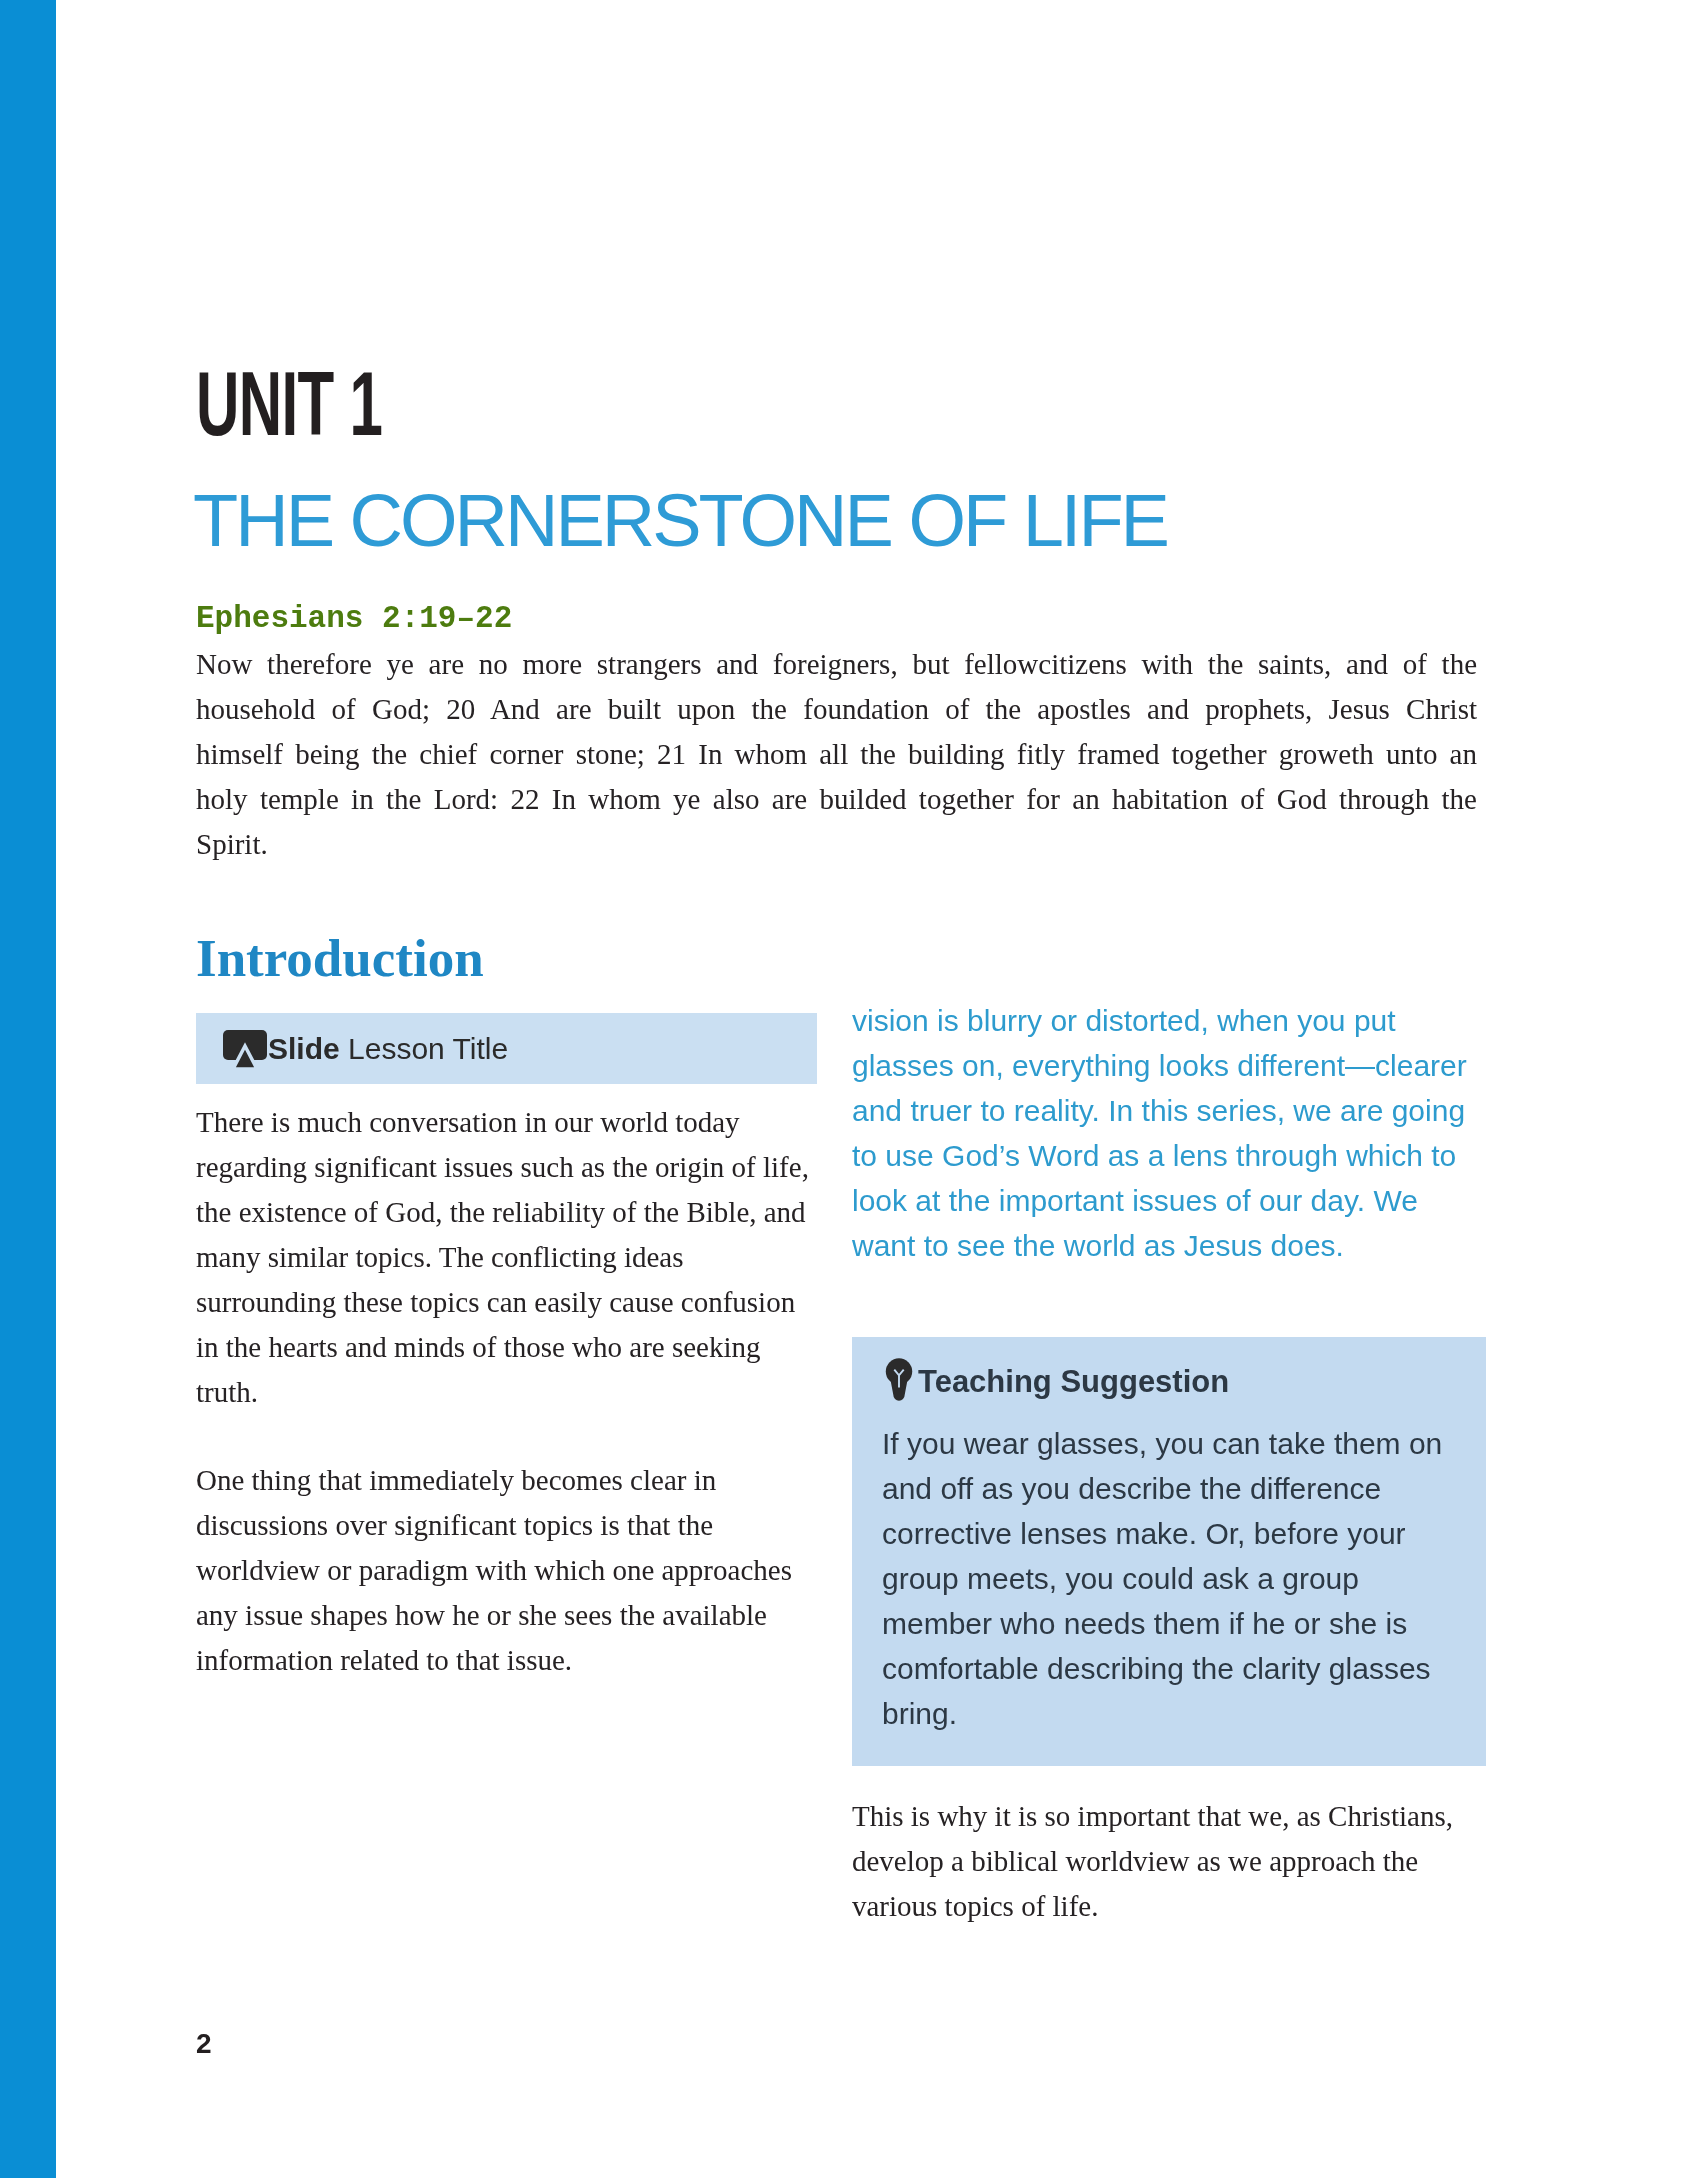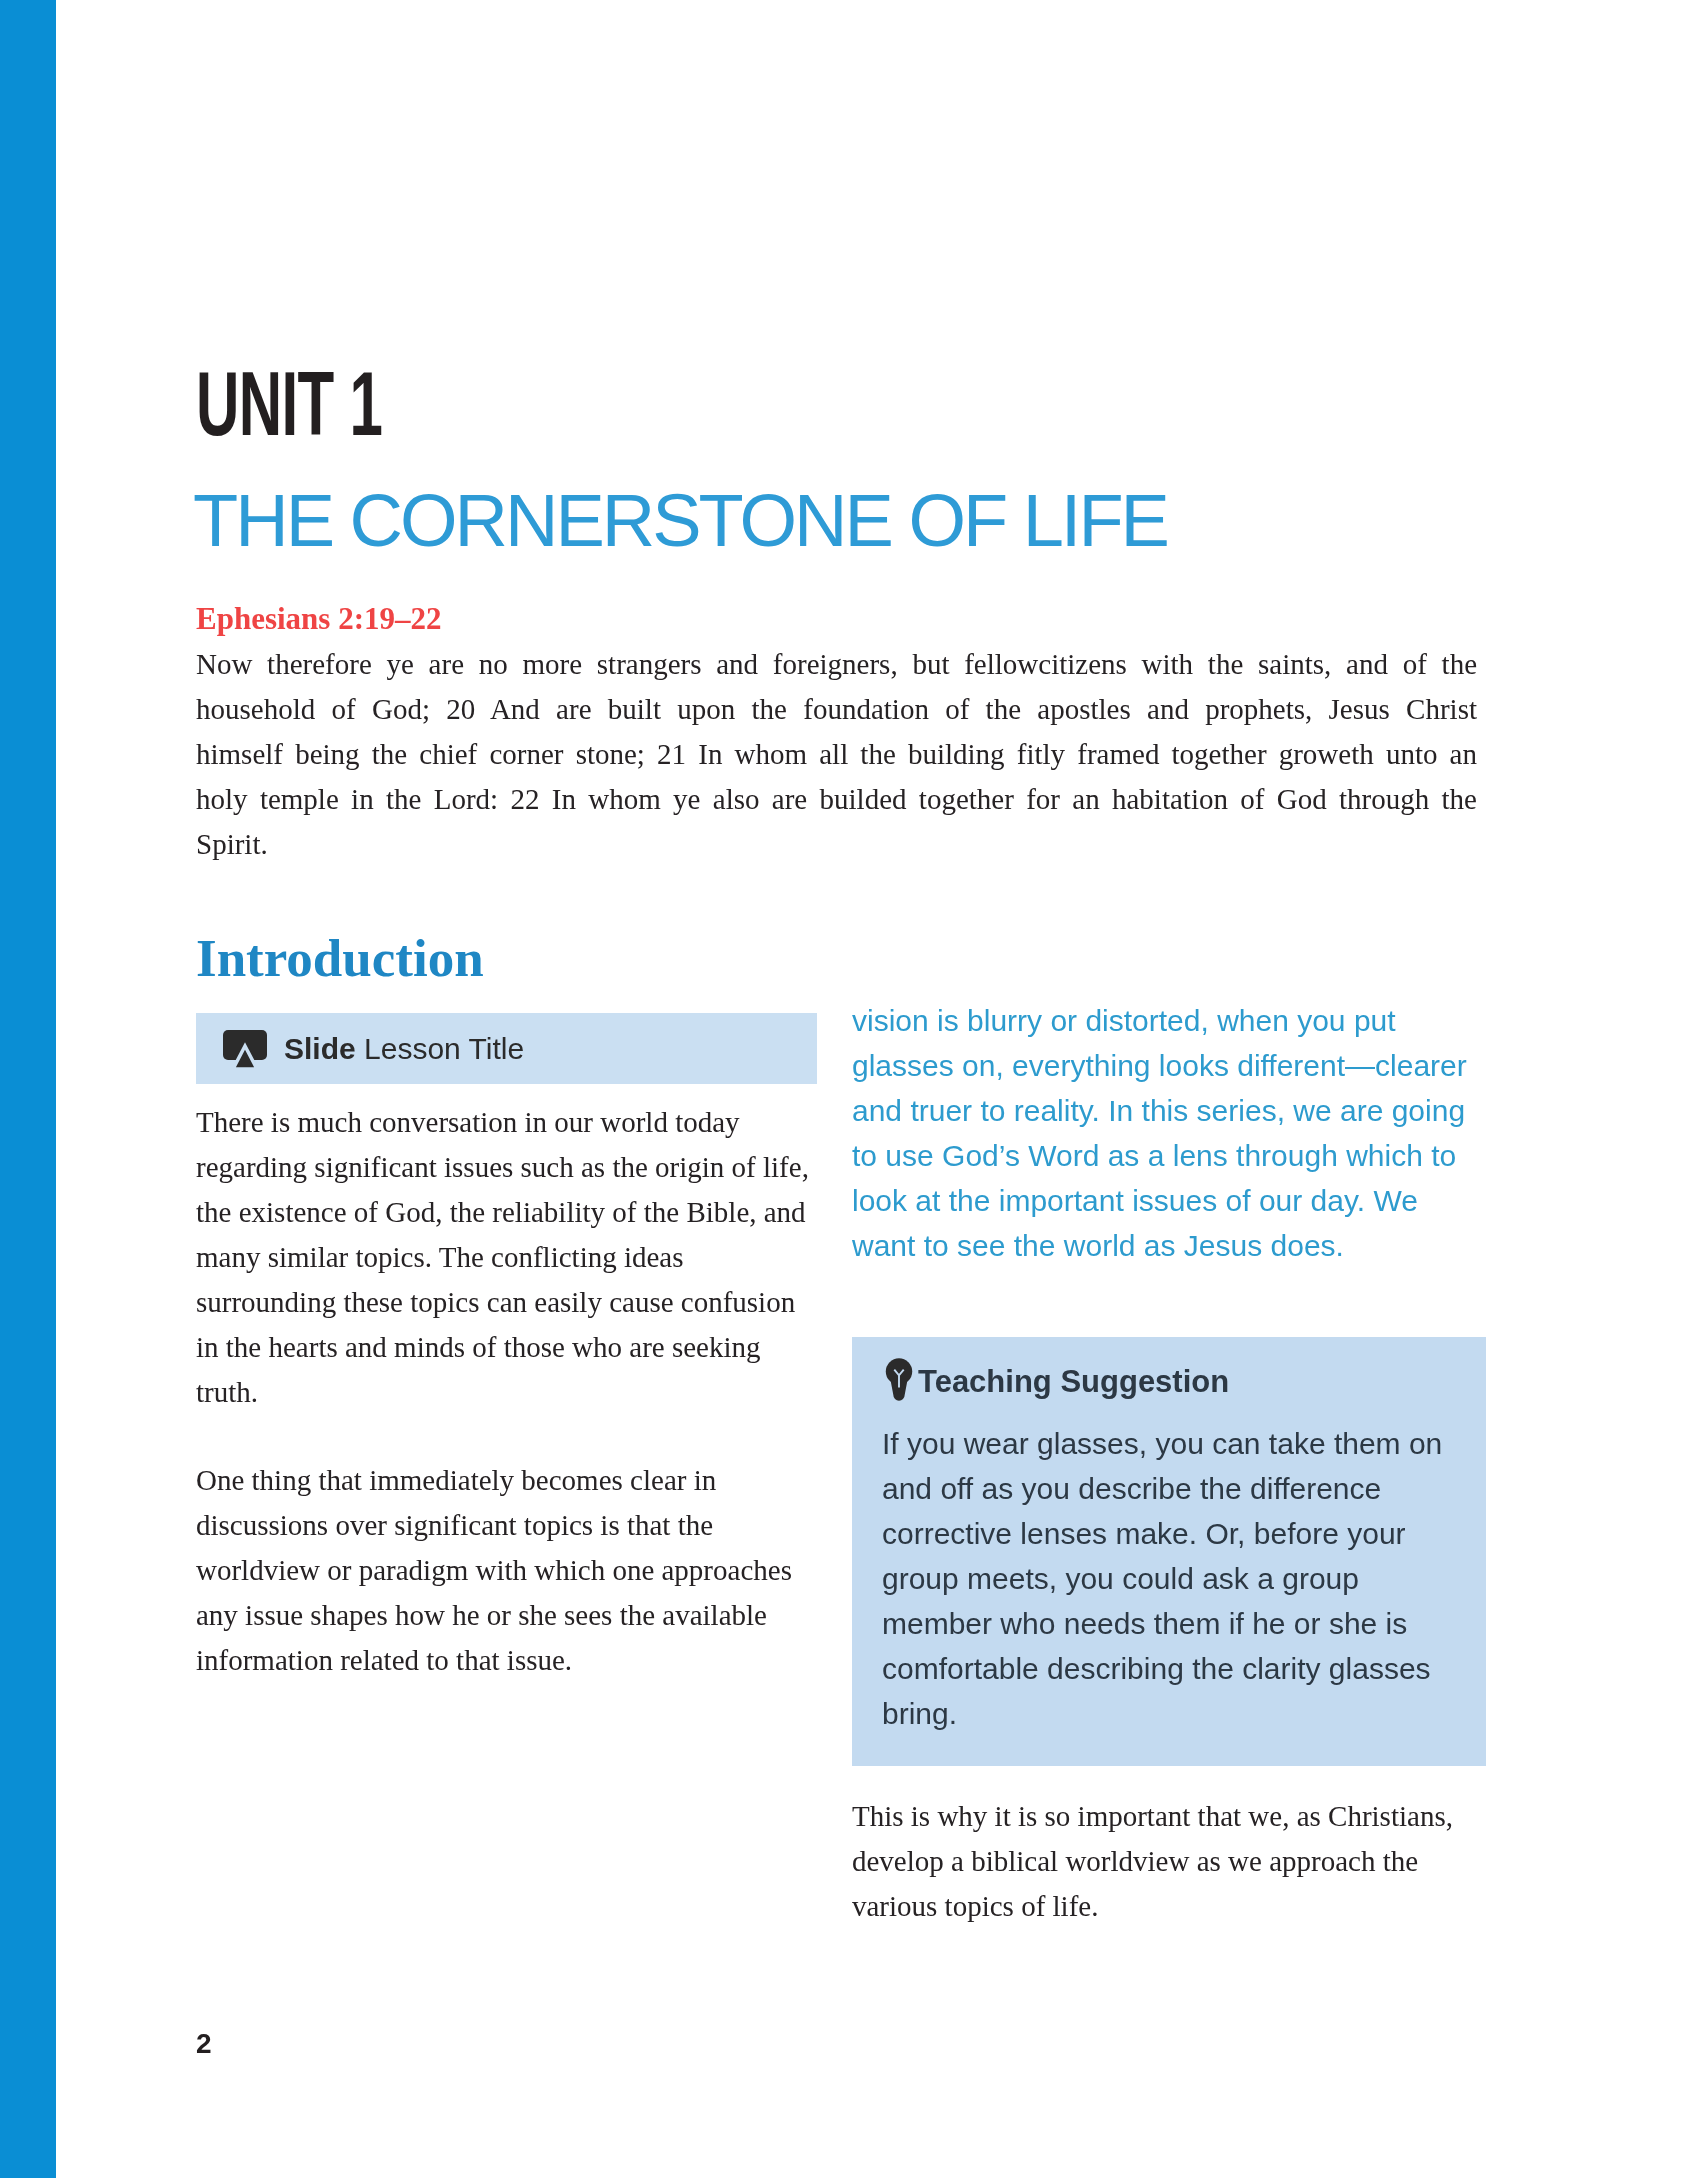--- a/index.html
+++ b/index.html
@@ -22,43 +22,43 @@
     transform:scaleX(0.66);transform-origin:left top;
     white-space:nowrap;
   }
   .unit-title{
     position:absolute;left:193px;top:484px;
     font-size:74px;line-height:74px;font-weight:400;
     color:#2e9bd6;letter-spacing:-3px;white-space:nowrap;
   }
   .scripture-ref{
     position:absolute;left:196px;top:601px;
-    font-family:Liberation Serif, serif;
-    font-size:31px;line-height:36px;font-weight:700;color:#ef4444;
+    font-family:Liberation Mono, monospace;
+    font-size:31px;line-height:36px;font-weight:700;color:#4d7c0f;
   }
   .scripture-text{
     position:absolute;left:196px;top:642px;width:1281px;
     font-family:"Liberation Serif","DejaVu Serif",serif;
     font-size:29px;line-height:45px;color:#262224;
     text-align:justify;word-spacing:3px;
   }
   .section-heading{
     position:absolute;left:196px;top:932px;
     font-family:"Liberation Serif","DejaVu Serif",serif;
     font-size:53px;line-height:53px;font-weight:700;color:#1f87c4;
   }
   .col-left{
     position:absolute;left:196px;top:1013px;width:621px;
   }
   .col-right{
     position:absolute;left:852px;top:998px;width:634px;
   }
   .slide-banner{
     height:71px;background:#cadff2;
-    display:flex;align-items:center;gap:16px;
+    display:flex;align-items:center;
     padding-left:26px;box-sizing:border-box;
   }
   .slide-banner .icon{flex:0 0 auto;display:flex;}
   .banner-text{font-size:30px;color:#2b2b2b;}
   .banner-text b{font-weight:700;}
   .serif-para{
     font-family:"Liberation Serif","DejaVu Serif",serif;
     font-size:29px;line-height:45px;color:#262224;margin:0;
   }
   .col-left .serif-para.first{margin-top:16px;}

